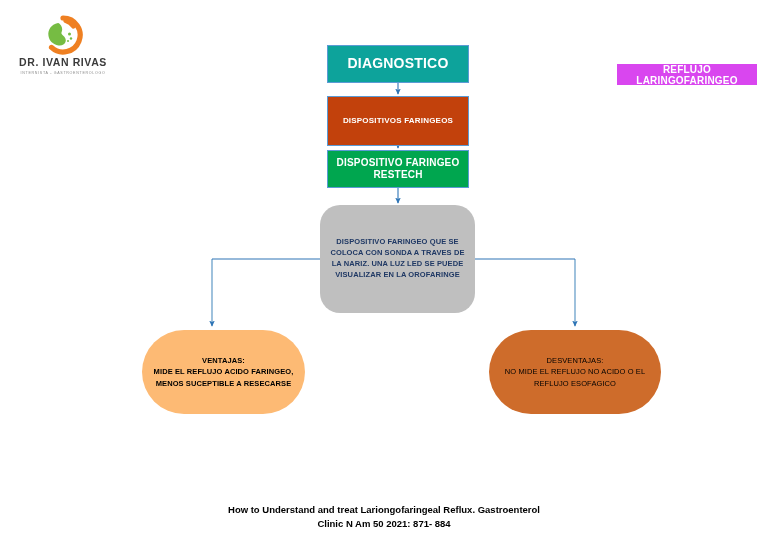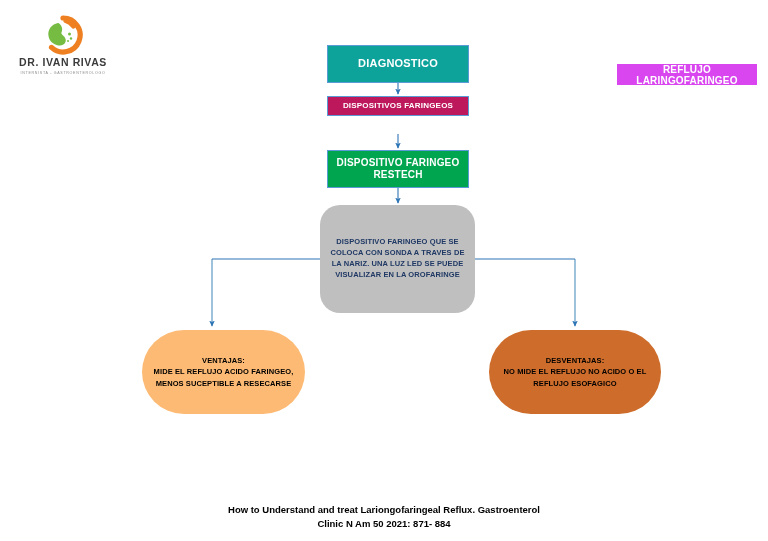--- a/index.html
+++ b/index.html
@@ -82,31 +82,31 @@
   .node-diagnostico {
     left: 327px;
     top: 45px;
     width: 142px;
     height: 38px;
     background: #0da39b;
     border: 1px solid #5b9bd5;
   }
   .node-diagnostico .node-text {
     color: #ffffff;
-    font-size: 11px;
+    font-size: 14px;
     font-weight: bold;
     letter-spacing: 0.2px;
   }
 
   .node-dispositivos {
     left: 327px;
     top: 96px;
     width: 142px;
-    height: 20px;
-    background: #be185d;
+    height: 50px;
+    background: #c2410c;
     border: 1px solid #5b9bd5;
   }
   .node-dispositivos .node-text {
     color: #ffffff;
     font-size: 8px;
     font-weight: bold;
     letter-spacing: 0.2px;
   }
 
   .node-restech {
@@ -160,21 +160,21 @@
     left: 489px;
     top: 330px;
     width: 172px;
     height: 84px;
     background: #ce6c2b;
     border-radius: 42px;
   }
   .node-desventajas .node-text {
     color: #000000;
     font-size: 7.5px;
-    font-weight: bold;
+    font-weight: normal;
     letter-spacing: 0.1px;
     line-height: 1.5;
   }
 
   
   .connectors {
     position: absolute;
     left: 0;
     top: 0;
     width: 768px;

